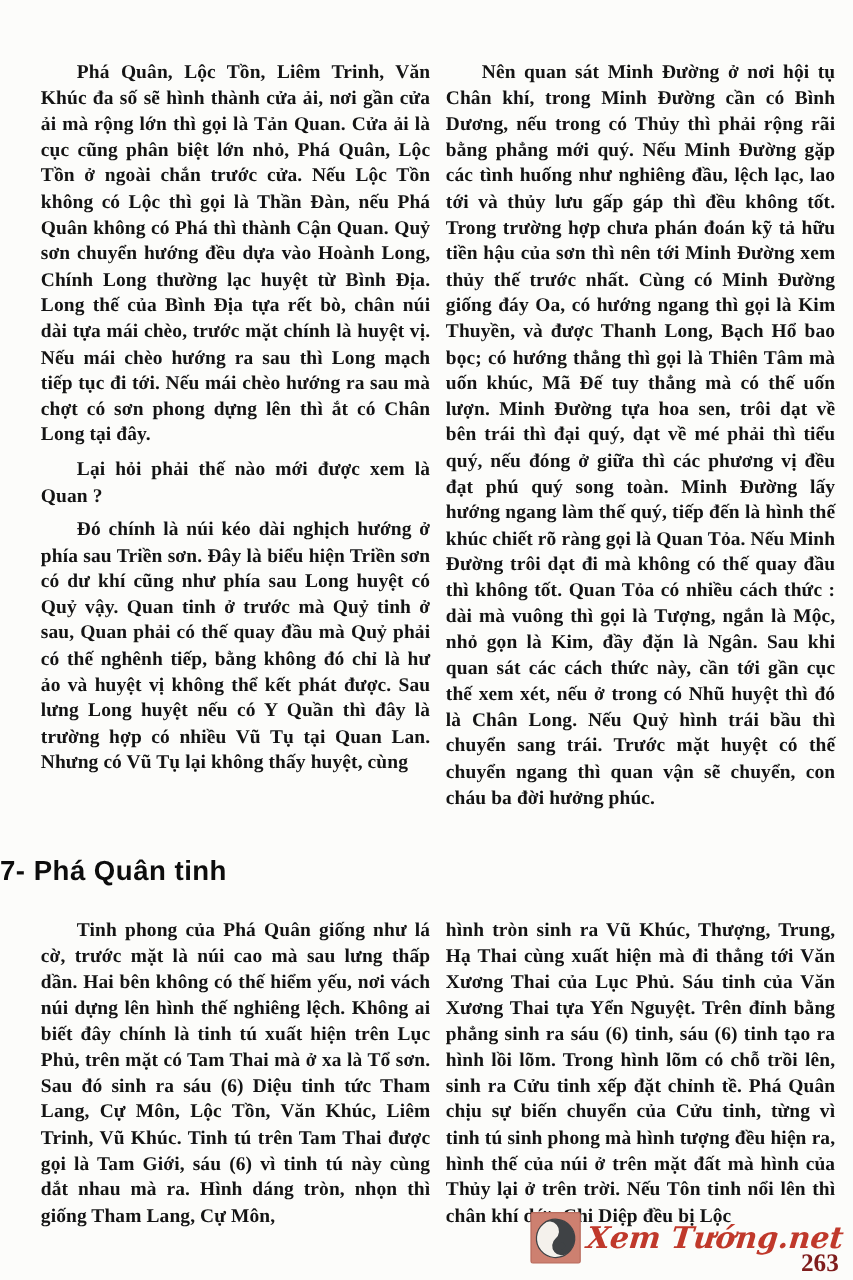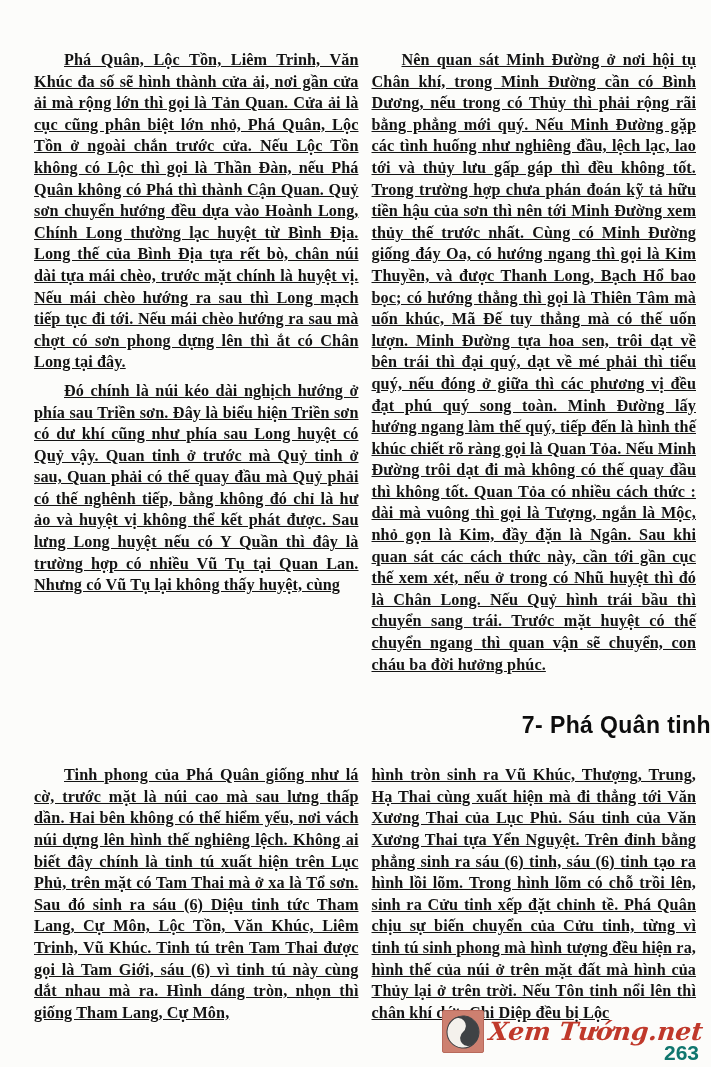--- a/index.html
+++ b/index.html
@@ -11,38 +11,37 @@
     background: #fcfcfa;
     overflow: hidden;
     font-family: "Liberation Serif", serif;
     color: #141414;
   }
   .cols {
     display: flex;
     gap: 13px;
     padding-left: 34px;
     padding-right: 15px;
-    text-decoration: underline;
   }
   .top-cols { margin-top: 50px; }
   .col {
     flex: 1;
     min-width: 0;
     text-align: justify;
     font-size: 16.2px;
     line-height: 21.6px;
     font-weight: 600;
     letter-spacing: 0.1px;
   }
   .col p { margin: 0 0 7px 0; text-indent: 30px; }
   .col p:last-child { margin-bottom: 0; }
   .col p.cont { text-indent: 0; }
   .heading {
     margin: 36px 0 26px 0;
-    text-align: right;
+    text-align: left;
     font-family: "Liberation Sans", sans-serif;
     font-weight: bold;
     font-size: 23px;
     letter-spacing: 0.4px;
     color: #0d0d0d;
   }
   .watermark {
     position: absolute;
     right: 8px;
     bottom: 14px;
@@ -68,34 +67,35 @@
     font-weight: bold;
     font-size: 25px;
     color: #c0392b;
     transform: skewX(-6deg);
     white-space: nowrap;
   }
   .page-num {
     position: absolute;
     right: 12px;
     bottom: 2px;
-    font-family: Liberation Sans, sans-serif;
+    font-family: Liberation Serif, serif;
     font-weight: bold;
     font-size: 21px;
-    color: #0f766e;
+    color: #7f1d1d;
   }
 </style>
 </head>
 <body>
 
 <div class="page">
 
   <div class="cols top-cols">
     <div class="col">
       <p>Phá Quân, Lộc Tồn, Liêm Trinh, Văn Khúc đa số sẽ hình thành cửa ải, nơi gần cửa ải mà rộng lớn thì gọi là Tản Quan. Cửa ải là cục cũng phân biệt lớn nhỏ, Phá Quân, Lộc Tồn ở ngoài chắn trước cửa. Nếu Lộc Tồn không có Lộc thì gọi là Thần Đàn, nếu Phá Quân không có Phá thì thành Cận Quan. Quỷ sơn chuyển hướng đều dựa vào Hoành Long, Chính Long thường lạc huyệt từ Bình Địa. Long thế của Bình Địa tựa rết bò, chân núi dài tựa mái chèo, trước mặt chính là huyệt vị. Nếu mái chèo hướng ra sau thì Long mạch tiếp tục đi tới. Nếu mái chèo hướng ra sau mà chợt có sơn phong dựng lên thì ắt có Chân Long tại đây.</p>
+      <p>Lại hỏi phải thế nào mới được xem là Quan ?</p>
       <p>Đó chính là núi kéo dài nghịch hướng ở phía sau Triền sơn. Đây là biểu hiện Triền sơn có dư khí cũng như phía sau Long huyệt có Quỷ vậy. Quan tinh ở trước mà Quỷ tinh ở sau, Quan phải có thế quay đầu mà Quỷ phải có thế nghênh tiếp, bằng không đó chỉ là hư ảo và huyệt vị không thể kết phát được. Sau lưng Long huyệt nếu có Y Quần thì đây là trường hợp có nhiều Vũ Tụ tại Quan Lan. Nhưng có Vũ Tụ lại không thấy huyệt, cùng</p>
     </div>
     <div class="col">
       <p>Nên quan sát Minh Đường ở nơi hội tụ Chân khí, trong Minh Đường cần có Bình Dương, nếu trong có Thủy thì phải rộng rãi bằng phẳng mới quý. Nếu Minh Đường gặp các tình huống như nghiêng đầu, lệch lạc, lao tới và thủy lưu gấp gáp thì đều không tốt. Trong trường hợp chưa phán đoán kỹ tả hữu tiền hậu của sơn thì nên tới Minh Đường xem thủy thế trước nhất. Cùng có Minh Đường giống đáy Oa, có hướng ngang thì gọi là Kim Thuyền, và được Thanh Long, Bạch Hổ bao bọc; có hướng thẳng thì gọi là Thiên Tâm mà uốn khúc, Mã Đế tuy thẳng mà có thế uốn lượn. Minh Đường tựa hoa sen, trôi dạt về bên trái thì đại quý, dạt về mé phải thì tiểu quý, nếu đóng ở giữa thì các phương vị đều đạt phú quý song toàn. Minh Đường lấy hướng ngang làm thế quý, tiếp đến là hình thế khúc chiết rõ ràng gọi là Quan Tỏa. Nếu Minh Đường trôi dạt đi mà không có thế quay đầu thì không tốt. Quan Tỏa có nhiều cách thức : dài mà vuông thì gọi là Tượng, ngắn là Mộc, nhỏ gọn là Kim, đầy đặn là Ngân. Sau khi quan sát các cách thức này, cần tới gần cục thế xem xét, nếu ở trong có Nhũ huyệt thì đó là Chân Long. Nếu Quỷ hình trái bầu thì chuyển sang trái. Trước mặt huyệt có thế chuyển ngang thì quan vận sẽ chuyển, con cháu ba đời hưởng phúc.</p>
     </div>
   </div>
 
   <h2 class="heading">7- Phá Quân tinh</h2>
 
   <div class="cols bottom-cols">

